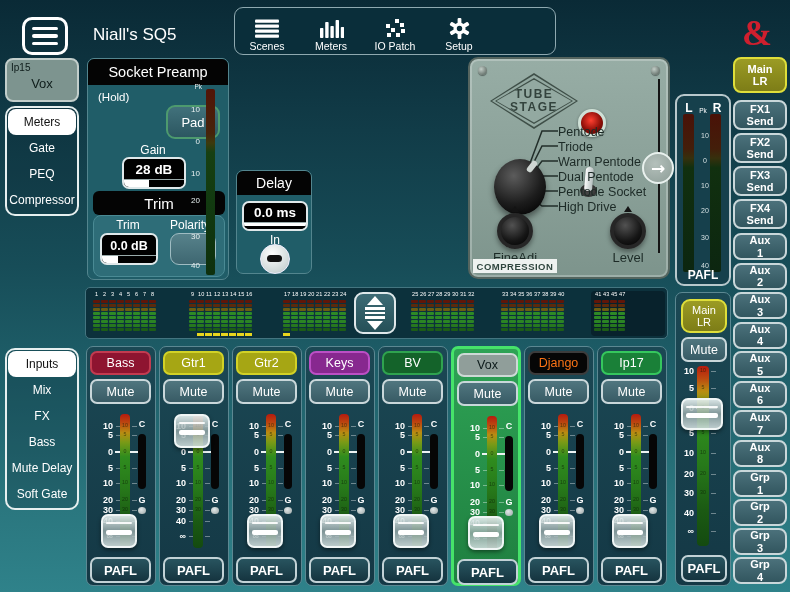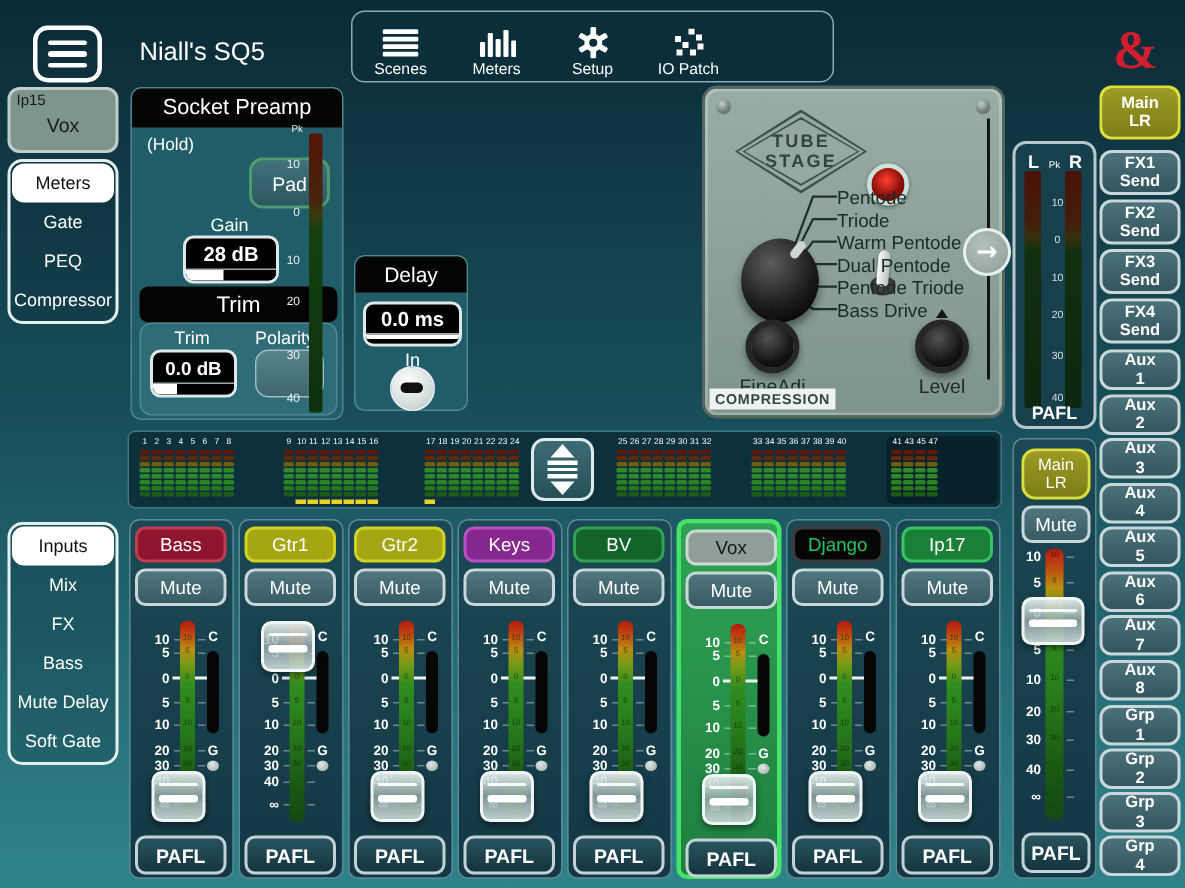--- a/index.html
+++ b/index.html
@@ -172,48 +172,48 @@
             <rect x="6.2" y="3" width="3.4" height="16" rx=".8"></rect>
             <rect x="11.4" y="7" width="3.4" height="12" rx=".8"></rect>
             <rect x="16.6" y="1" width="3.4" height="18" rx=".8"></rect>
             <rect x="21.8" y="8" width="3.4" height="11" rx=".8"></rect>
           </svg>
         </div>
         <div class="tab-lb">Meters</div>
       </div>
       <div class="tab">
         <div class="tab-ic">
+          <svg width="22" height="19" viewBox="0 0 22 19" fill="currentColor">
+            <rect x="11" width="4" height="4"></rect>
+            <rect x="16" y="4" width="4" height="4"></rect>
+            <rect x="2" y="5" width="4" height="4"></rect>
+            <rect x="7" y="9" width="4" height="4"></rect>
+            <rect x="17" y="10" width="4" height="4"></rect>
+            <rect x="3" y="14" width="4" height="4"></rect>
+            <rect x="12" y="14" width="4" height="4"></rect>
+          </svg>
+        </div>
+        <div class="tab-lb">IO Patch</div>
+      </div>
+      <div class="tab">
+        <div class="tab-ic">
           <svg width="21" height="21" viewBox="-10.5 -10.5 21 21" fill="currentColor">
             <g>
               <rect x="-1.9" y="-10.5" width="3.8" height="6" rx="1"></rect>
               <rect x="-1.9" y="-10.5" width="3.8" height="6" rx="1" transform="rotate(60)"></rect>
               <rect x="-1.9" y="-10.5" width="3.8" height="6" rx="1" transform="rotate(120)"></rect>
               <rect x="-1.9" y="-10.5" width="3.8" height="6" rx="1" transform="rotate(180)"></rect>
               <rect x="-1.9" y="-10.5" width="3.8" height="6" rx="1" transform="rotate(240)"></rect>
               <rect x="-1.9" y="-10.5" width="3.8" height="6" rx="1" transform="rotate(300)"></rect>
               <circle r="6"></circle>
               <circle r="2.7" fill="#0a2e3a"></circle>
             </g>
           </svg>
         </div>
         <div class="tab-lb">Setup</div>
-      </div>
-      <div class="tab">
-        <div class="tab-ic">
-          <svg width="22" height="19" viewBox="0 0 22 19" fill="currentColor">
-            <rect x="11" width="4" height="4"></rect>
-            <rect x="16" y="4" width="4" height="4"></rect>
-            <rect x="2" y="5" width="4" height="4"></rect>
-            <rect x="7" y="9" width="4" height="4"></rect>
-            <rect x="17" y="10" width="4" height="4"></rect>
-            <rect x="3" y="14" width="4" height="4"></rect>
-            <rect x="12" y="14" width="4" height="4"></rect>
-          </svg>
-        </div>
-        <div class="tab-lb">IO Patch</div>
       </div>
     </nav>
   <div class="logo" style="color: rgb(207, 31, 46);">&amp;</div>
 
   <div class="chan-info">
     <span class="ci-id">Ip15</span>
     <span class="ci-name">Vox</span>
   </div>
   <div class="side-nav" id="procnav" style="top:106px;">
       <div class="sn-item sel">Meters</div>
@@ -292,22 +292,22 @@
         <path d="M60 43 L44 43 L22 72" stroke="#222e2a" stroke-width="1.5" fill="none"></path>
         <path d="M60 58 L44 58 L22 72" stroke="#222e2a" stroke-width="1.5" fill="none"></path>
         <path d="M60 73 L44 73 L22 72" stroke="#222e2a" stroke-width="1.5" fill="none"></path>
         <path d="M60 88 L44 88 L22 72" stroke="#222e2a" stroke-width="1.5" fill="none"></path>
       </svg>
     <div id="modeList">
         <div class="mode" style="left: 88px; top: 66px;">Pentode</div>
         <div class="mode" style="left: 88px; top: 81px;">Triode</div>
         <div class="mode" style="left: 88px; top: 96px;">Warm Pentode</div>
         <div class="mode" style="left: 88px; top: 111px;">Dual Pentode</div>
-        <div class="mode" style="left: 88px; top: 126px;">Pentode Triode</div>
-        <div class="mode" style="left: 88px; top: 141px;">Bass Drive</div>
+        <div class="mode" style="left: 88px; top: 126px;">Pentode Socket</div>
+        <div class="mode" style="left: 88px; top: 141px;">High Drive</div>
       </div>
     <div class="sel-knob" style="left:24px;top:100px;"></div>
     <div class="kmark" style="left:41px;top:147px;"></div>
     <div class="sm-knob" style="left:27px;top:154px;"></div>
     <div class="knob-label" style="left:9px;top:191px;width:72px;">FineAdj</div>
     <div class="kmark" style="left:154px;top:147px;"></div>
     <div class="sm-knob" style="left:140px;top:154px;"></div>
     <div class="knob-label" style="left:124px;top:191px;width:68px;">Level</div>
     <div class="comp-tag" style="left:3px;top:200px;width:84px;height:14px;">COMPRESSION</div>
   </section>
@@ -1090,21 +1090,21 @@
           <div class="tn" style="top: 91.944px;">30</div>
         </div>
         <div class="cap" style="left: 14px; width: 36px; height: 34px; top: 167px;"></div>
         <div class="cg-label" style="left: 47px; top: 72px; width: 16px;">C</div>
         <div class="cbar" style="left: 51px; top: 87px; height: 55px;"></div>
         <div class="cg-label" style="left: 47px; top: 148px; width: 16px;">G</div>
         <div class="gdot" style="left: 51px; top: 160px;"></div>
         <div class="pafl-btn" style="left: 3px; top: 210px; width: 61px; height: 26px;">PAFL</div>
       </div>
       <div class="strip" style="left: 524px;">
-        <div class="name-btn" style="background: rgb(6, 6, 6); border-color: rgb(60, 60, 60); color: #22c55e;">Django</div>
+        <div class="name-btn" style="background: rgb(6, 6, 6); border-color: rgb(60, 60, 60); color: #f97316;">Django</div>
         <div class="mute-btn">Mute</div>
         <div class="fs-label" style="top: 74.06px; left: 0px; width: 26px;">10</div>
         <div class="tick" style="top: 79.06px; left: 29px; width: 5px;"></div>
         <div class="tick" style="top: 79.06px; left: 45px; width: 5px;"></div>
         <div class="fs-label" style="top: 83.038px; left: 0px; width: 26px;">5</div>
         <div class="tick" style="top: 88.038px; left: 29px; width: 5px;"></div>
         <div class="tick" style="top: 88.038px; left: 45px; width: 5px;"></div>
         <div class="fs-label" style="top: 100.056px; left: 0px; width: 26px;">0</div>
         <div class="zline" style="top: 104.056px; left: 28px; width: 23px;"></div>
         <div class="fs-label" style="top: 116.002px; left: 0px; width: 26px;">5</div>

